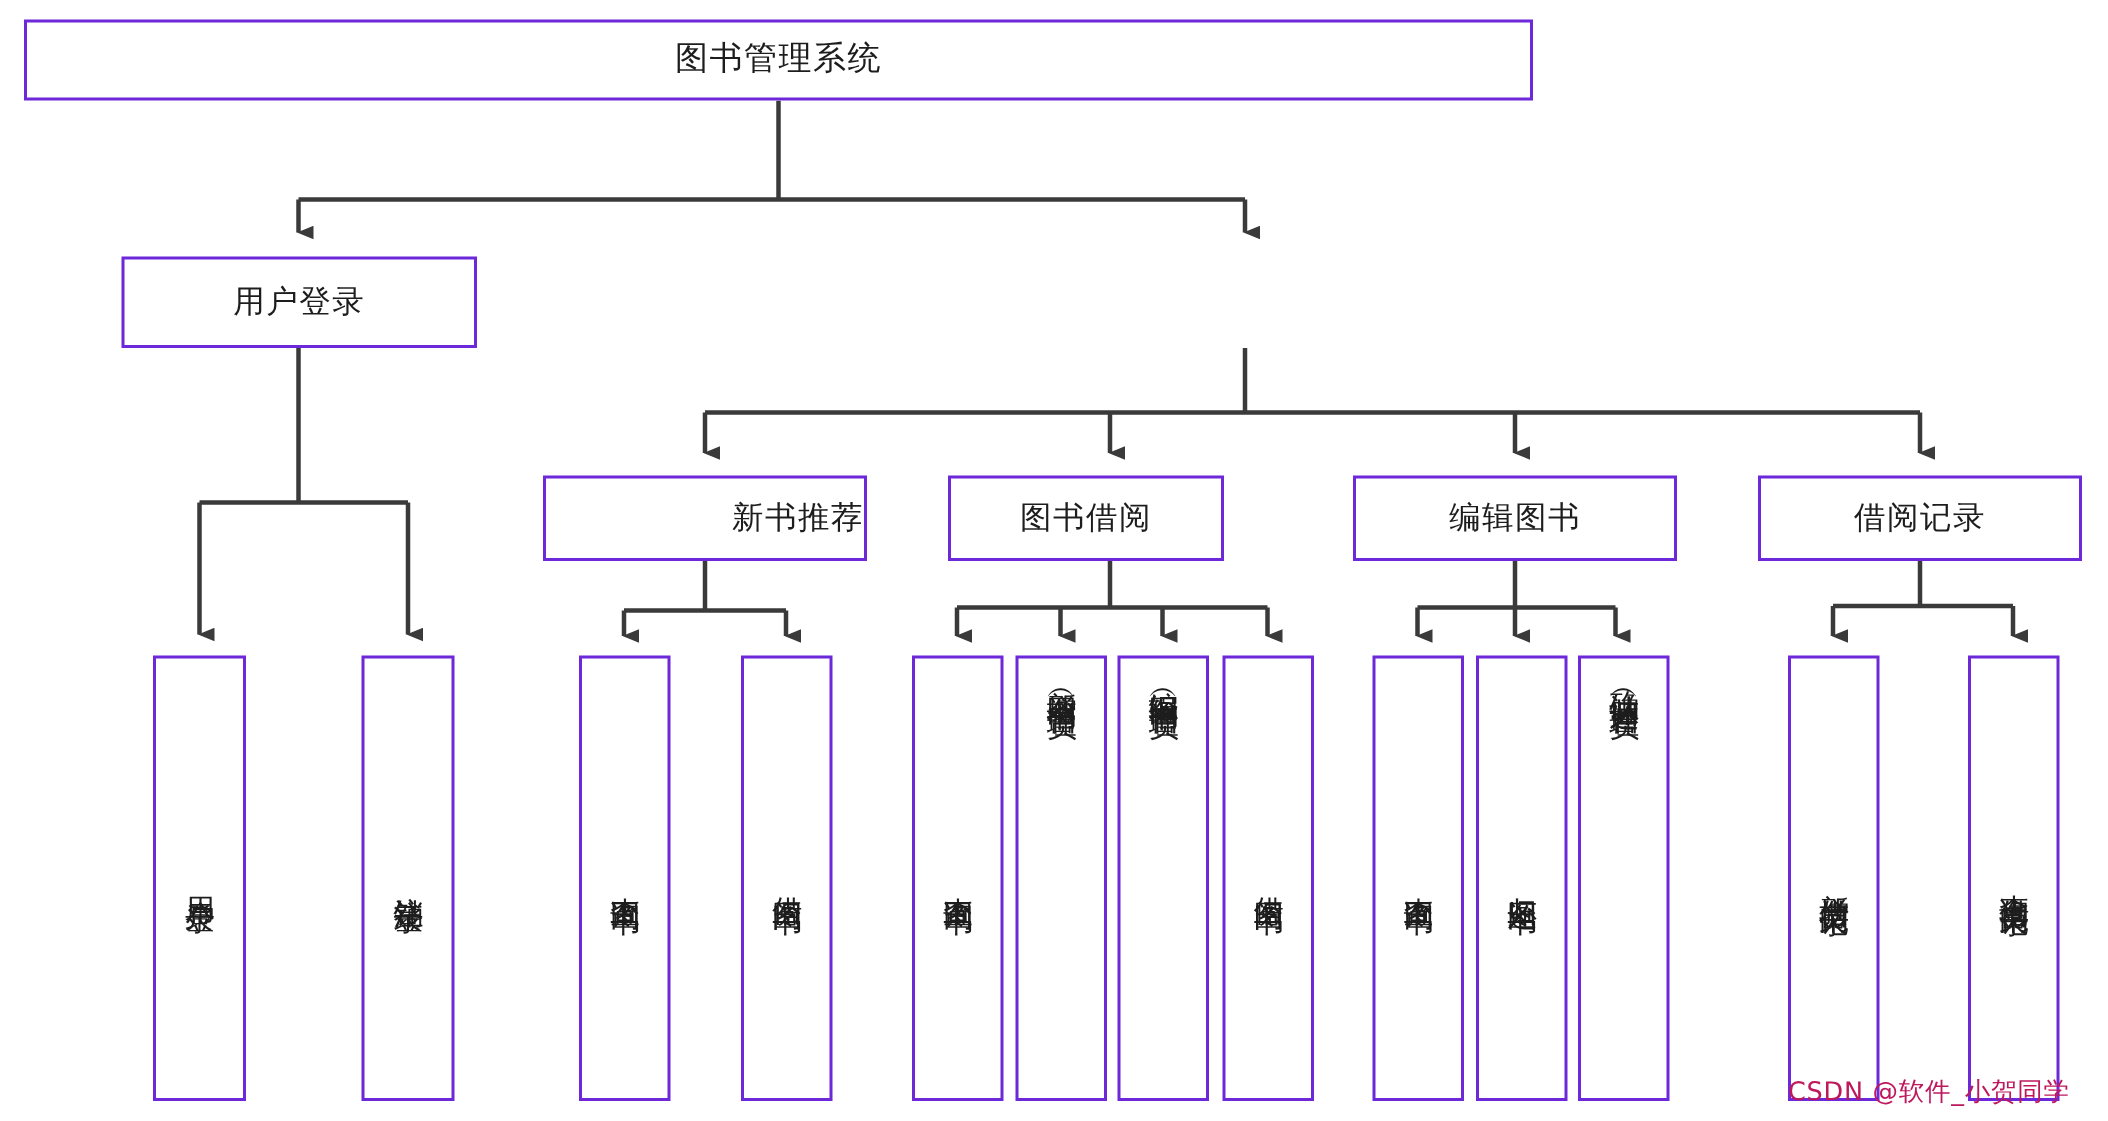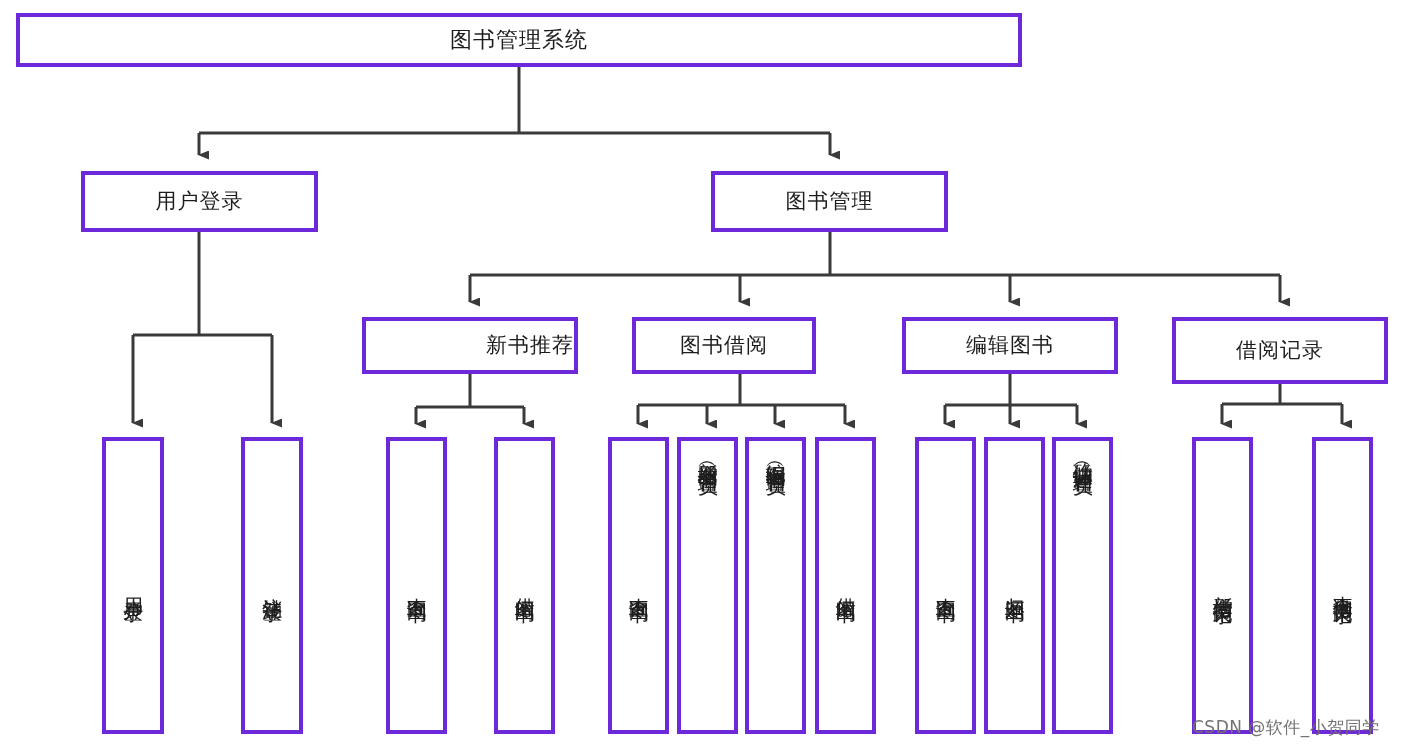--- a/index.html
+++ b/index.html
@@ -19,21 +19,21 @@
     position:absolute;
     left:0; top:0;
     width:1405px;
     height:747px;
     pointer-events:none;
   }
   .node{
     position:absolute;
     box-sizing:border-box;
     background:#ffffff;
-    border:4px solid #6d28d9;
+    border:2px solid #6d28d9;
     display:flex;
     align-items:center;
     justify-content:center;
     text-align:center;
     color:#1d1d1d;
   }
   .node.h{
     font-size:21px;
     line-height:1.25;
     letter-spacing:1px;
@@ -52,21 +52,21 @@
     white-space:nowrap;
     display:block;
   }
   .node.v.start{
     align-items:flex-start;
     padding-top:6px;
   }
   .watermark{
     position:absolute;
     font-size:17px;
-    color:#737373;
+    color:#be185d;
     letter-spacing:0.5px;
     white-space:nowrap;
     user-select:none;
   }
 </style>
 </head>
 <body>
 
 <div id="canvas">
 
@@ -120,34 +120,31 @@
     </g>
   </svg>
 
   <div class="node h root" style="left:16px; top:13px; width:1006px; height:54px;">
     <span>图书管理系统</span>
   </div>
 
   <div class="node h" style="left:81px; top:171px; width:237px; height:61px;">
     <span>用户登录</span>
   </div>
-  <div class="node h" style="left:711px; top:171px; width:237px; height:61px;">
-    <span>图书管理</span>
-  </div>
 
   <div class="node h" style="left:362px; top:317px; width:216px; height:57px;justify-content:flex-end;">
     <span>新书推荐</span>
   </div>
   <div class="node h" style="left:632px; top:317px; width:184px; height:57px;">
     <span>图书借阅</span>
   </div>
   <div class="node h" style="left:902px; top:317px; width:216px; height:57px;">
     <span>编辑图书</span>
   </div>
-  <div class="node h" style="left:1172px; top:317px; width:216px; height:67px;">
+  <div class="node h" style="left:1172px; top:317px; width:216px; height:57px;">
     <span>借阅记录</span>
   </div>
 
   <div class="node v" style="left:102px; top:437px; width:62px; height:297px;">
     <span class="vtext">用户登录</span>
   </div>
   <div class="node v" style="left:241px; top:437px; width:62px; height:297px;">
     <span class="vtext">注销登录</span>
   </div>
 

